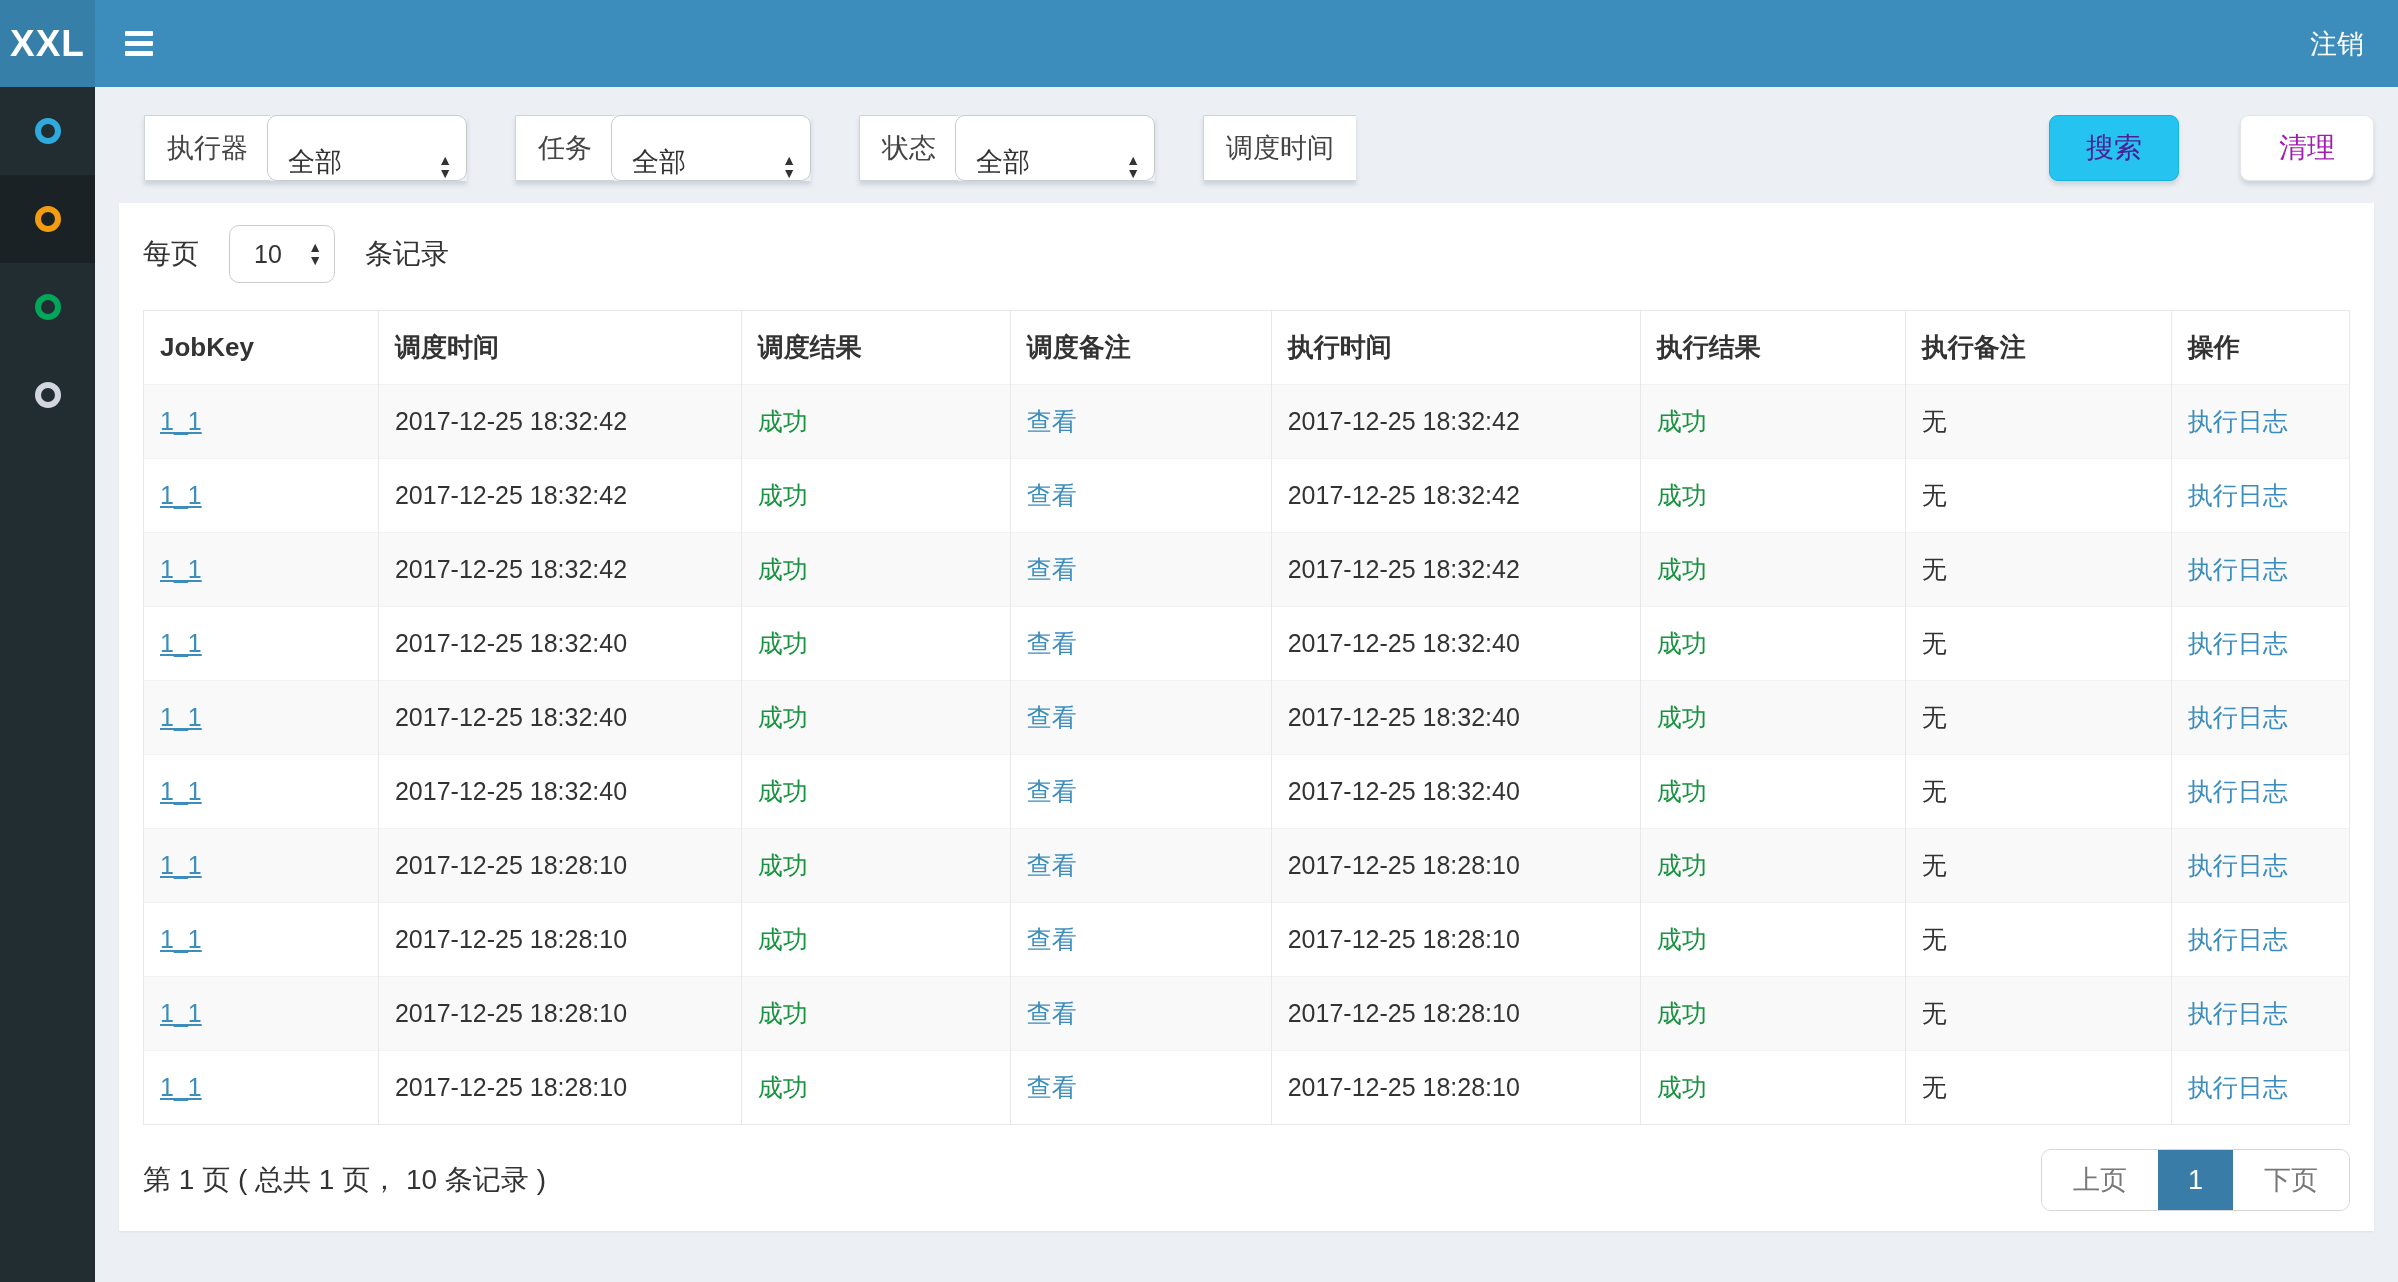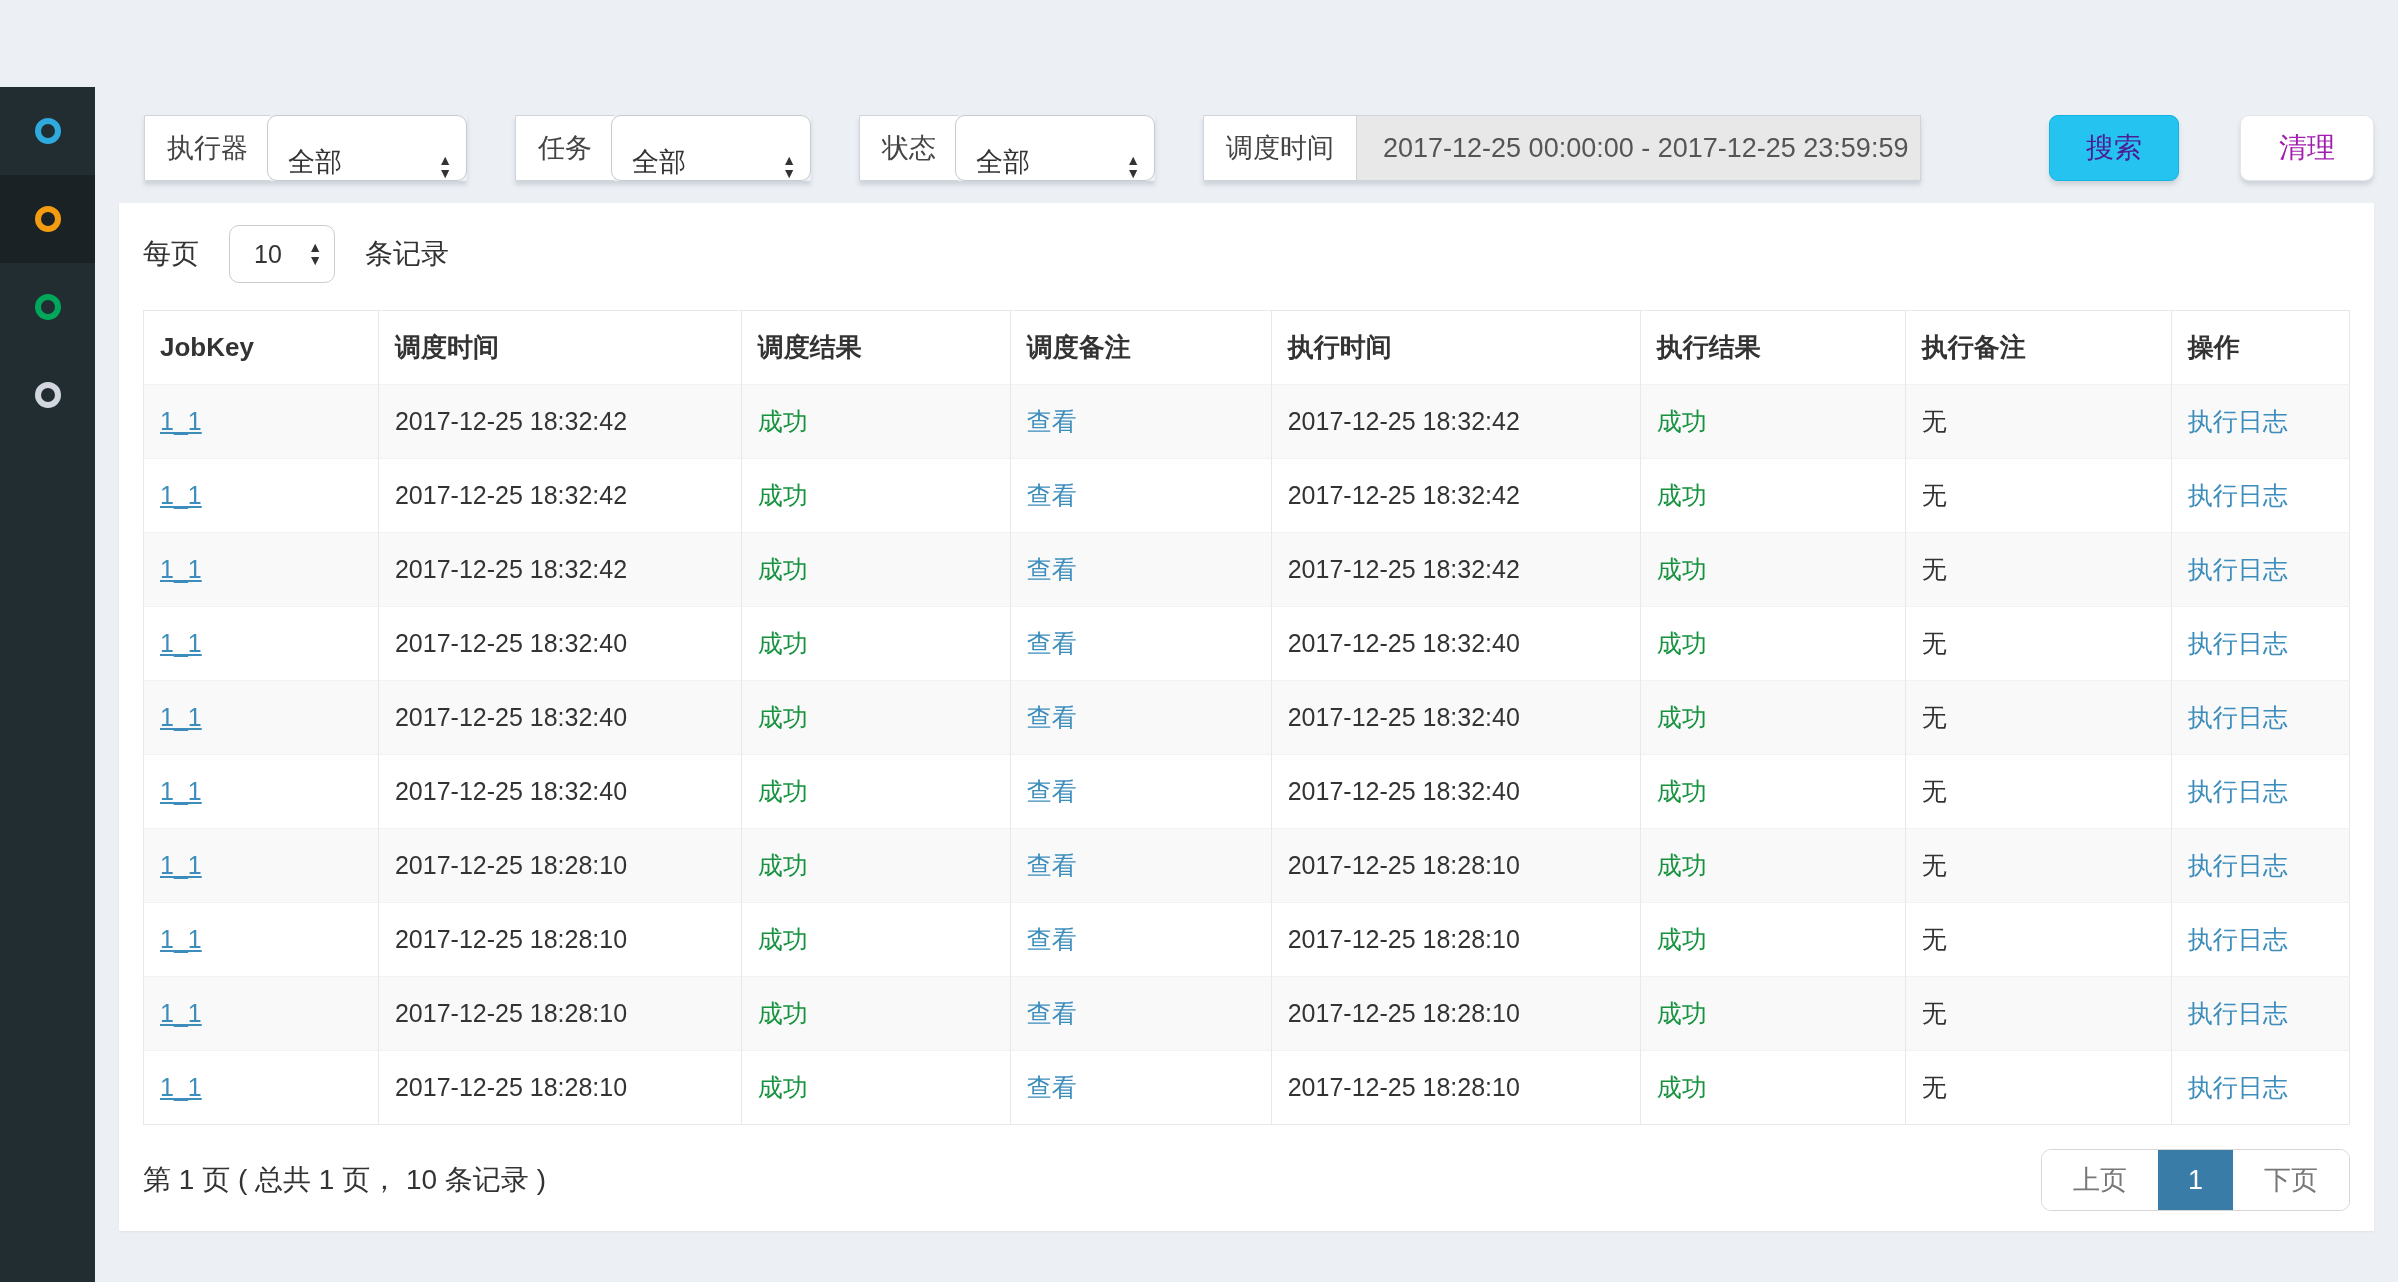--- a/index.html
+++ b/index.html
@@ -74,20 +74,31 @@
   .page-btn { height:60px; display:flex; align-items:center; justify-content:center; font-size:27px;
               color:#777; padding:0 31px; cursor:pointer; background:#fff; }
   .page-btn.current { background:#3a7ca8; color:#fff; padding:0 29px; border-left:1px solid #3a7ca8;
                       border-right:1px solid #3a7ca8; }
 </style>
 </head>
 <body>
 
 <div class="app">
 
+  <div class="navbar">
+    <div class="logo">XXL</div>
+    <div class="nav-rest">
+      <div class="hamburger">
+        <div class="bar"></div>
+        <div class="bar"></div>
+        <div class="bar"></div>
+      </div>
+      <div class="logout">注销</div>
+    </div>
+  </div>
 
   <div class="sidebar">
       <div class="side-item">
         <span class="circle-icon" style="border-color: rgb(46, 170, 220);"></span>
       </div>
       <div class="side-item active">
         <span class="circle-icon" style="border-color: rgb(243, 156, 18);"></span>
       </div>
       <div class="side-item">
         <span class="circle-icon" style="border-color: rgb(0, 166, 90);"></span>
@@ -126,21 +137,20 @@
         <div class="select">
           <span>全部</span>
           <span class="stepper">
               <span>▲</span>
               <span>▼</span>
             </span>
         </div>
       </div>
       <div class="input-group" style="margin-right:0;">
         <div class="addon">调度时间</div>
-        <div class="date-input">2017-12-25 00:00:00 - 2017-12-25 23:59:59</div>
       </div>
       <div class="spacer"></div>
       <div class="btn btn-search">搜索</div>
       <div class="btn btn-clear">清理</div>
     </div>
 
     <div class="box">
 
       <div class="length-row">
         <span>每页</span>

